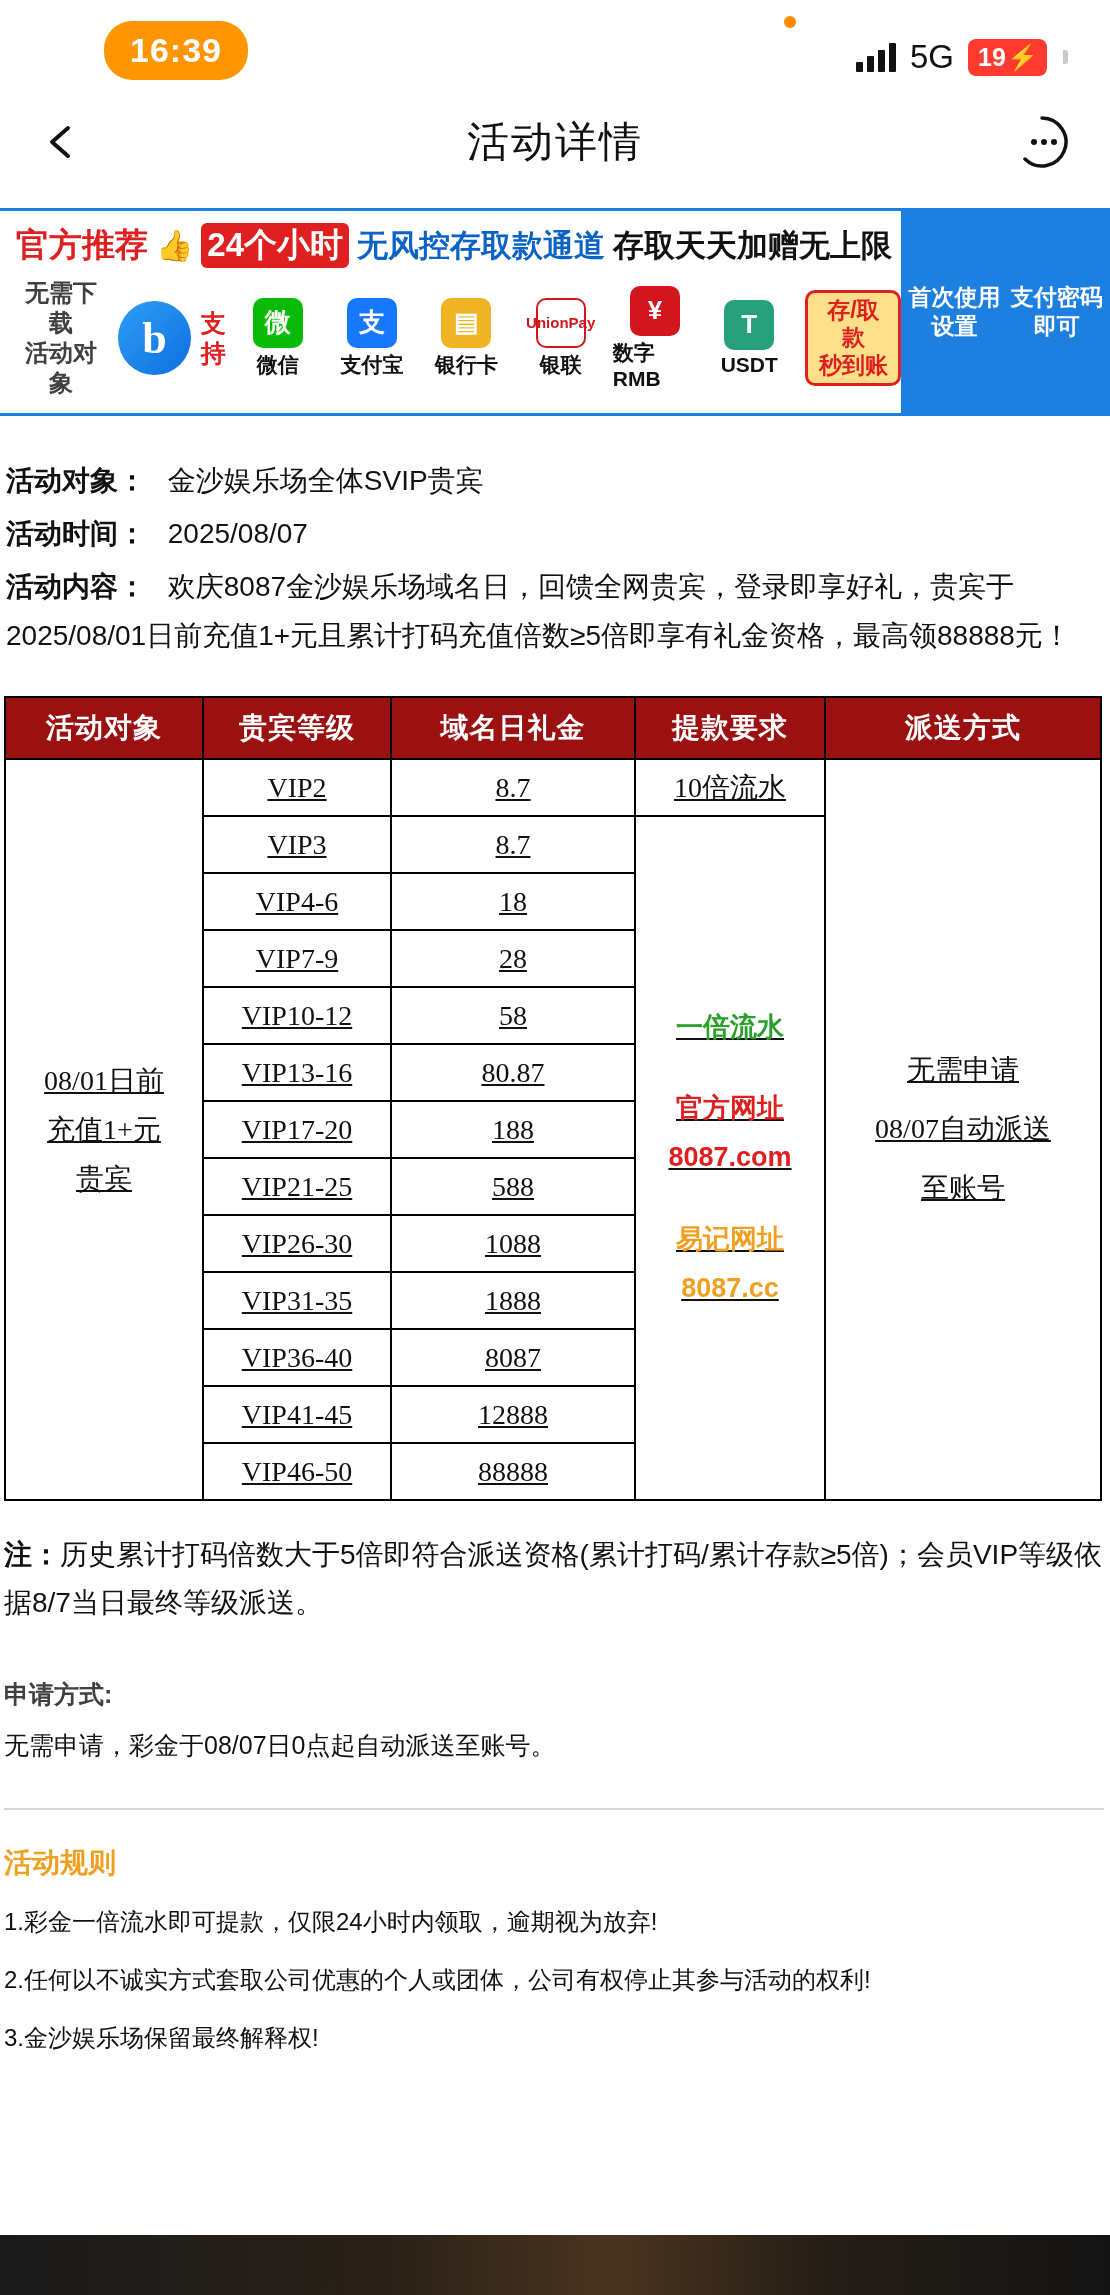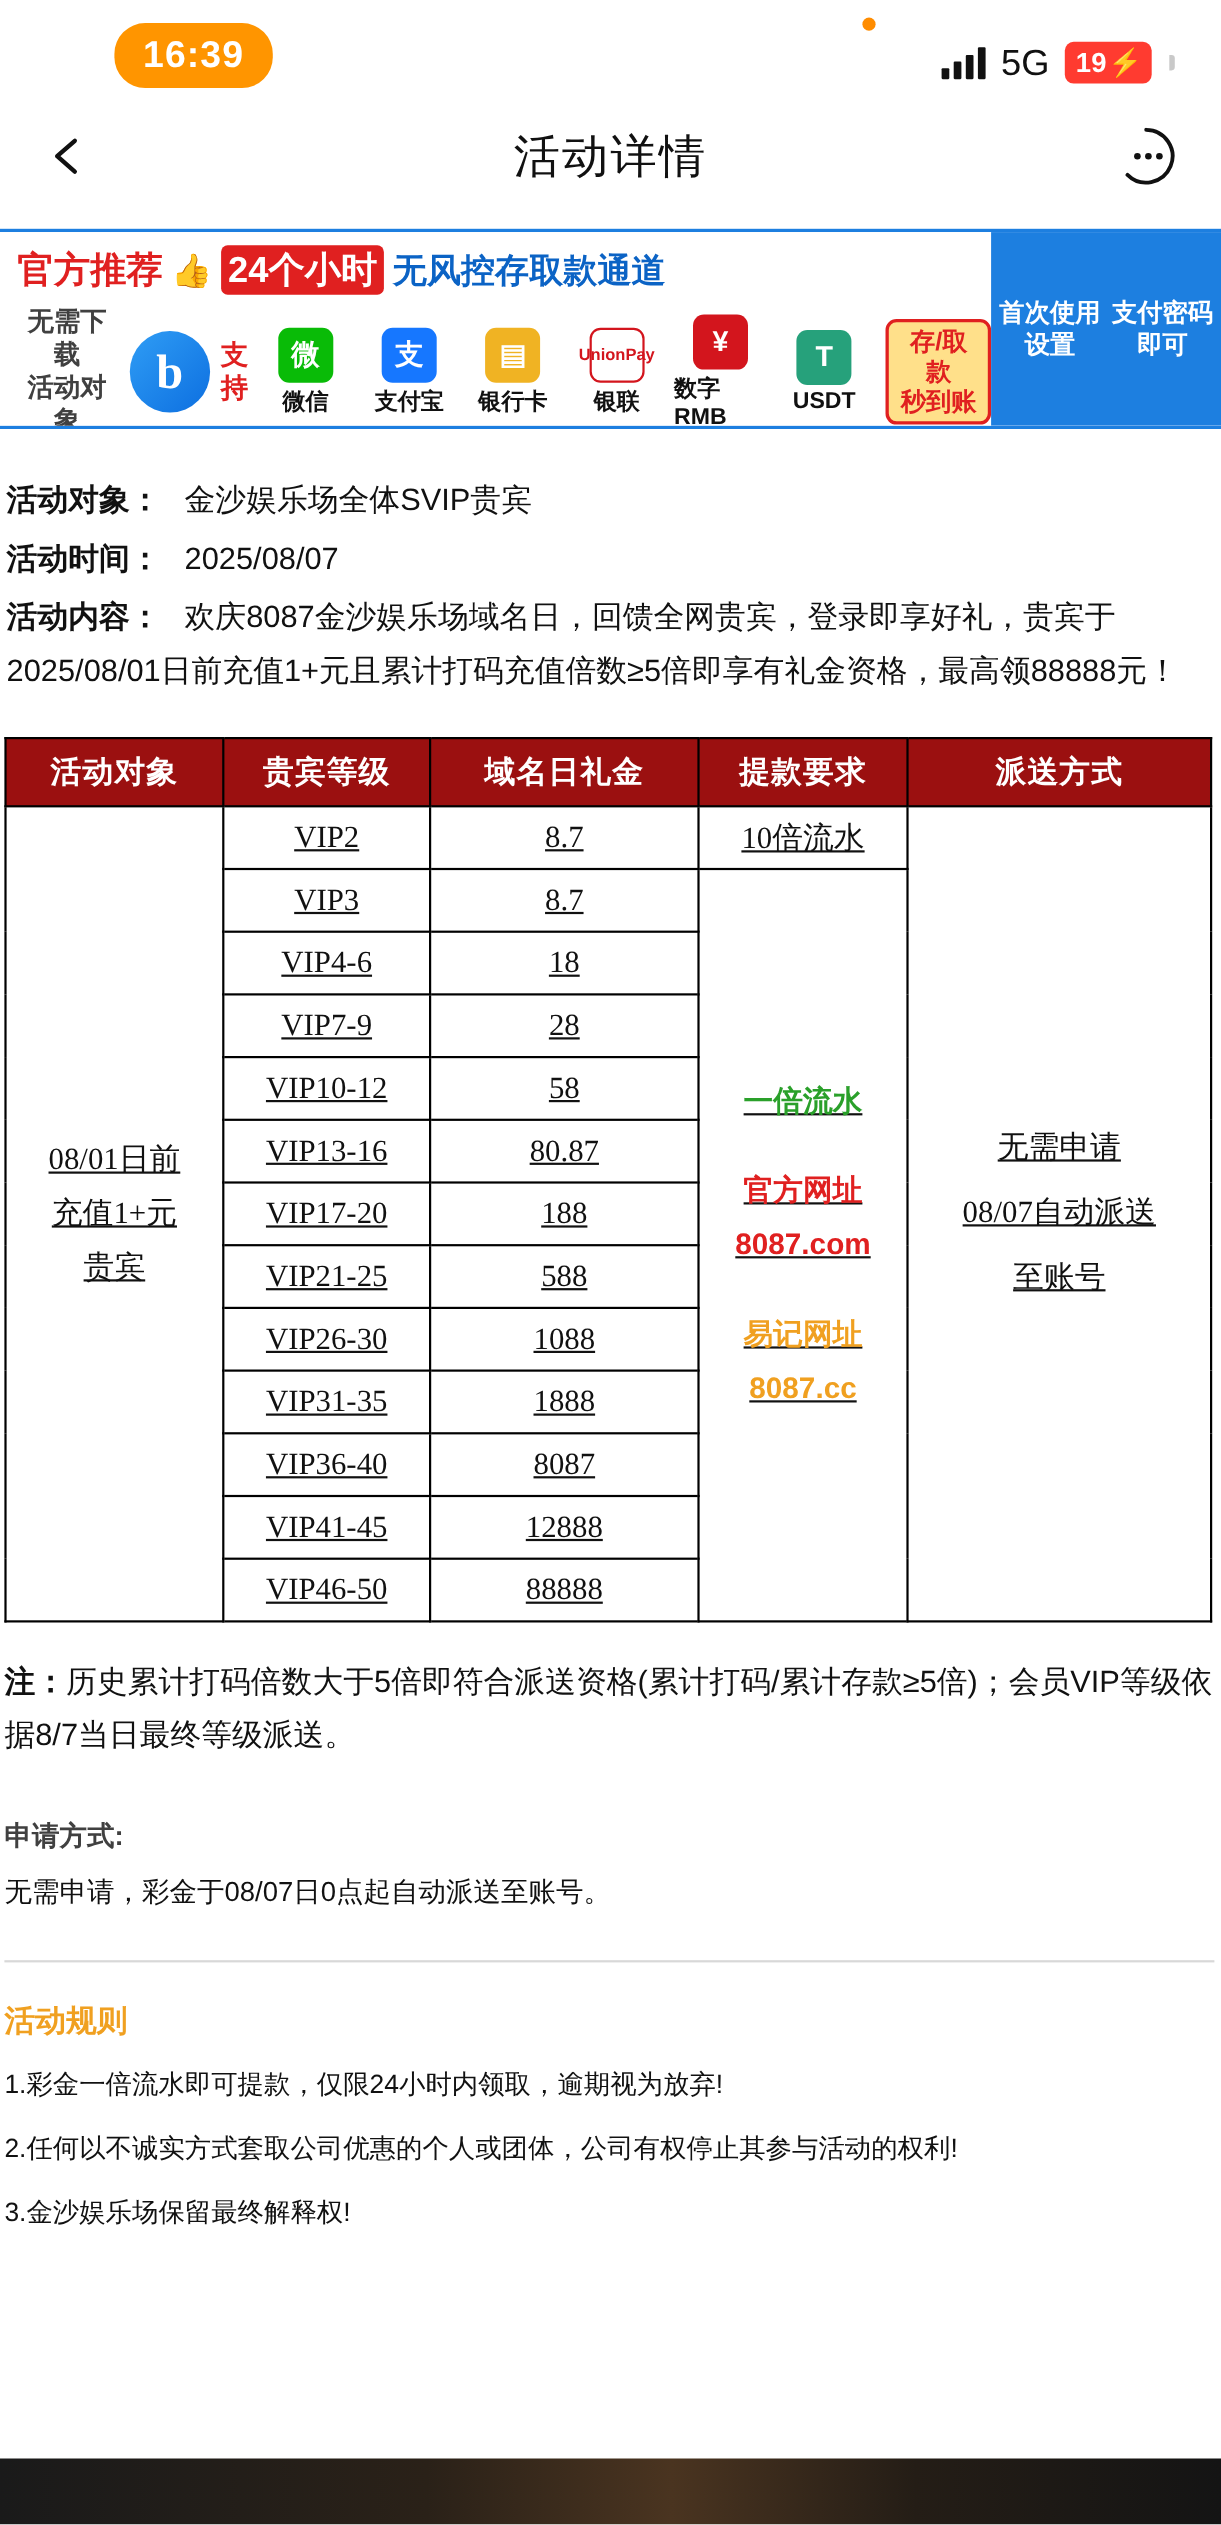--- a/index.html
+++ b/index.html
@@ -80,21 +80,21 @@
   }
   .nav-back svg { display: block; }
   .nav-more {
     position: absolute; right: 40px; top: 50%; transform: translateY(-50%);
     width: 56px; height: 56px;
   }
 
   
   .banner {
     margin: 24px 0 0 0;
-    height: 182px;
+    height: 208px;
     display: flex;
     background: #ffffff;
     border-top: 3px solid #1d7fe0;
     border-bottom: 3px solid #1d7fe0;
     overflow: hidden;
   }
   .banner-left {
     flex: 1 1 auto;
     display: flex;
     flex-direction: column;
@@ -275,20 +275,21 @@
   </div>
 </div>
 
 <div class="banner">
   <div class="banner-left">
     <div class="banner-top-line">
       <span class="bt-official">官方推荐</span>
       <span class="bt-thumb">👍</span>
       <span class="bt-24">24个小时</span>
       <span class="bt-rest">无风控存取款通道</span>
+      <span class="bt-rest2">存取天天加赠无上限</span>
     </div>
     <div class="banner-bottom-line">
       <div class="bb-nodl">
         <div>无需下载</div>
         <div>活动对象</div>
       </div>
       <div class="logo-circle">b</div>
       <div class="bb-support">支<br>持</div>
 
       <div class="pay-item">

